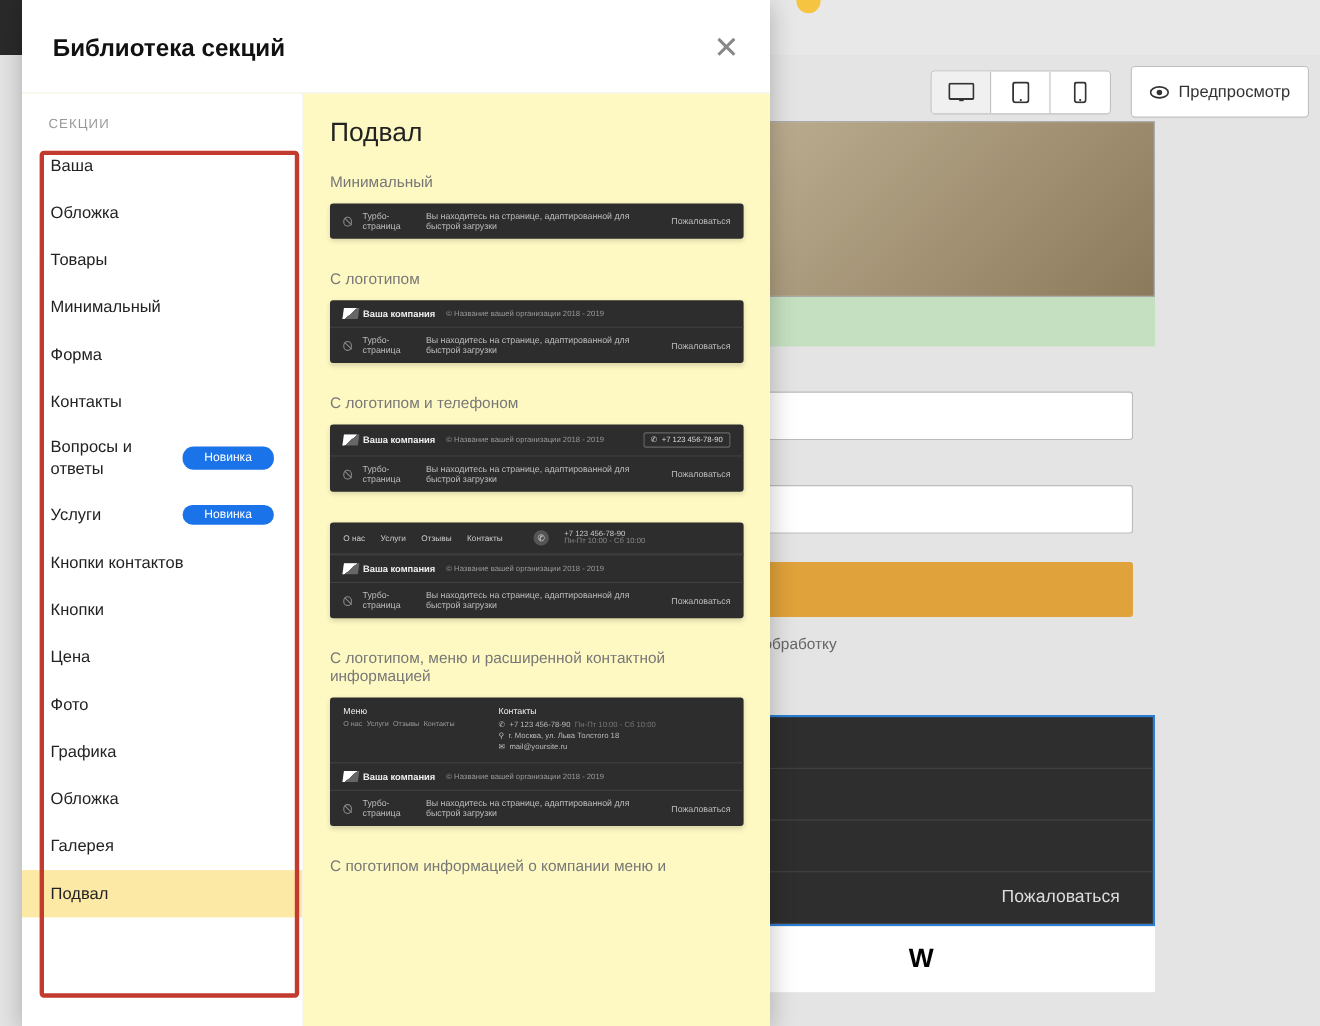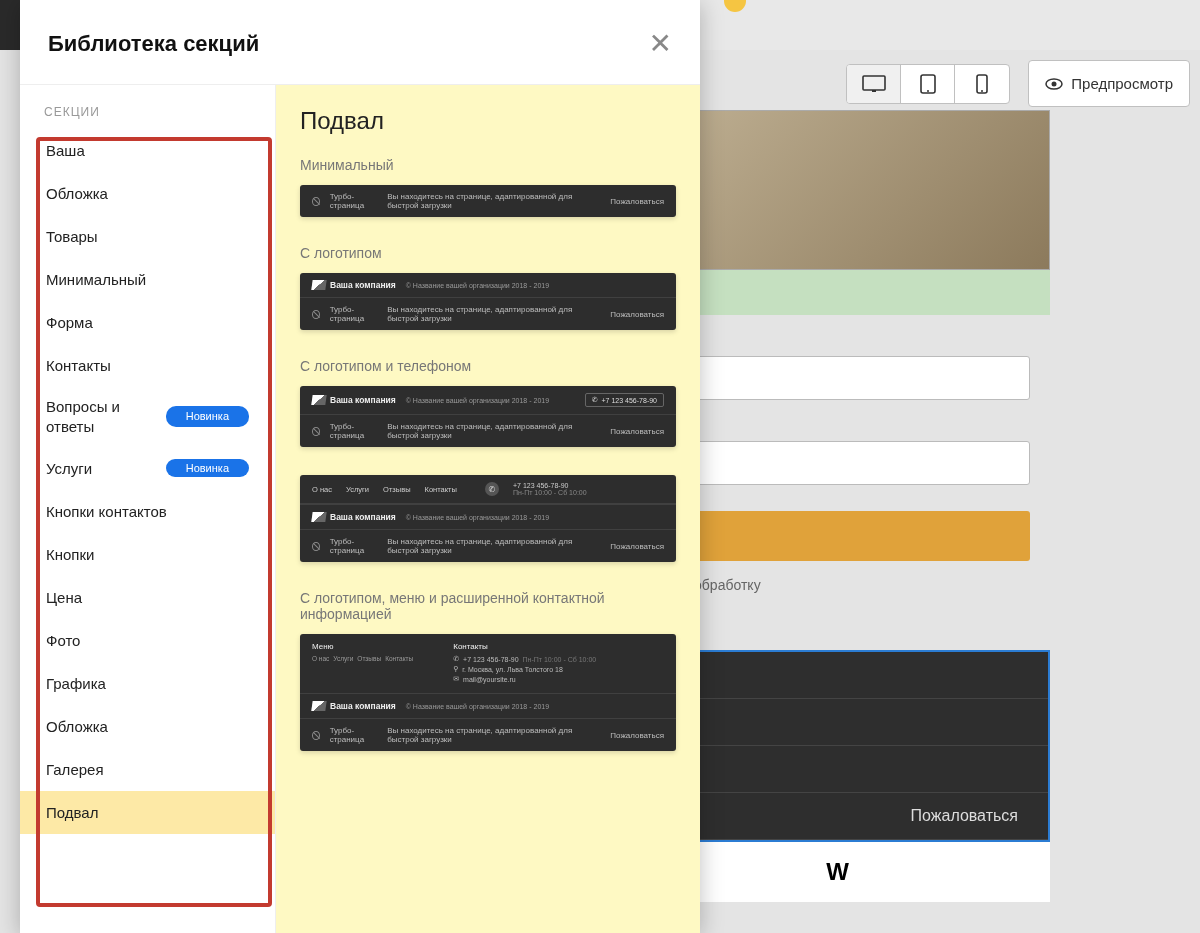--- a/index.html
+++ b/index.html
@@ -662,16 +662,17 @@
         </div>
         <div class="pv-row">
           <span class="pv-ban"></span>
           <span>Турбо-страница</span>
           <span>Вы находитесь на странице, адаптированной для быстрой загрузки</span>
           <span class="spacer"></span>
           <span>Пожаловаться</span>
         </div>
       </div>
 
+      <div class="variant-label">С поготипом информацией о компании меню и</div>
 
     </div>
   </div>
 </div>
 
 </body></html>

